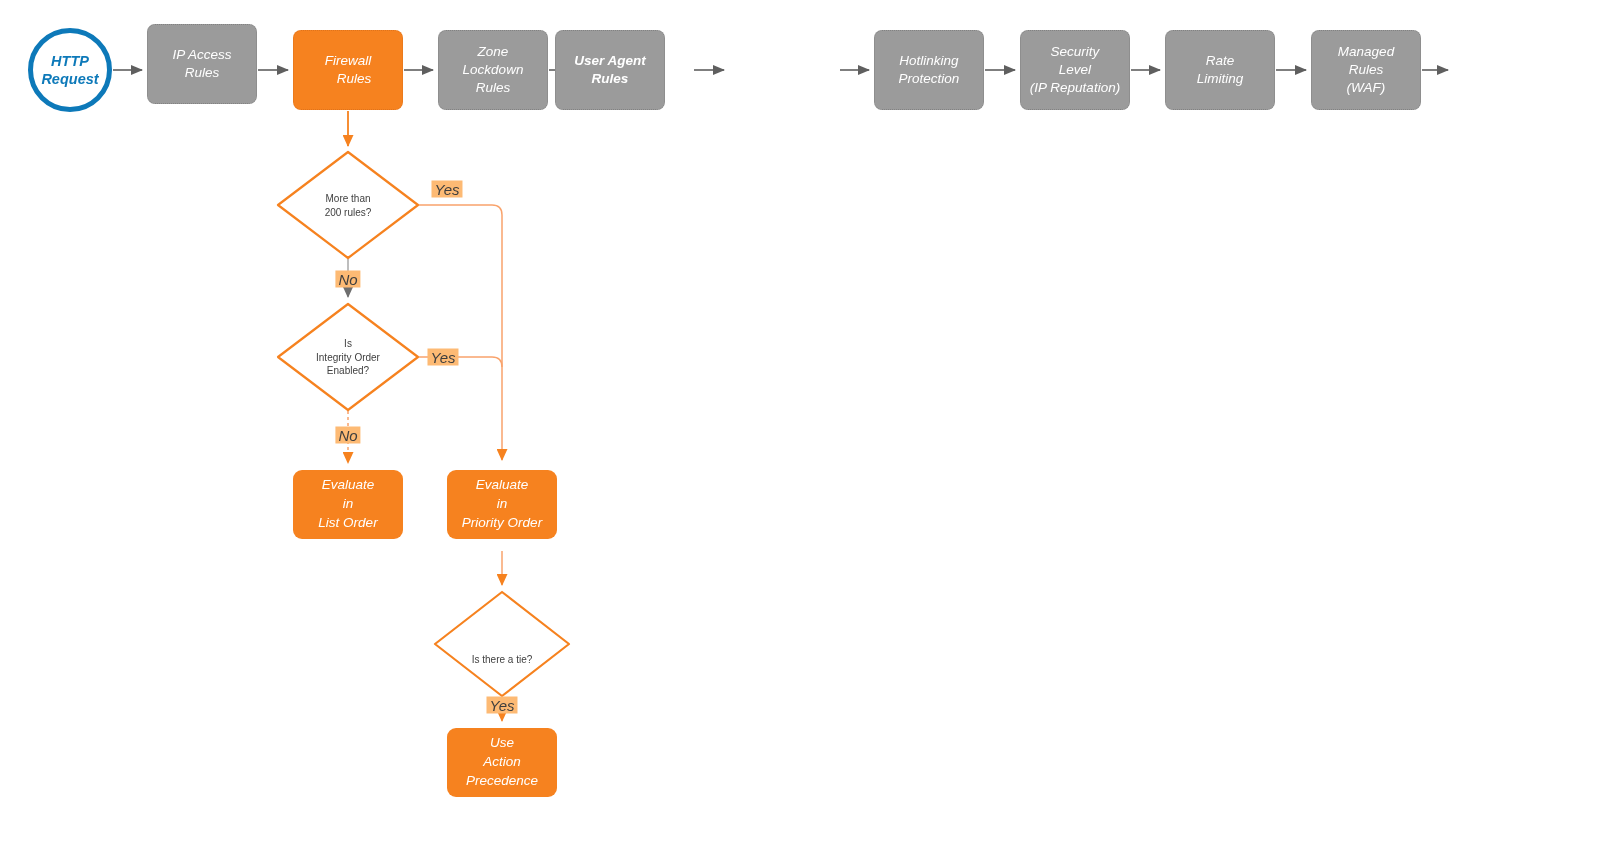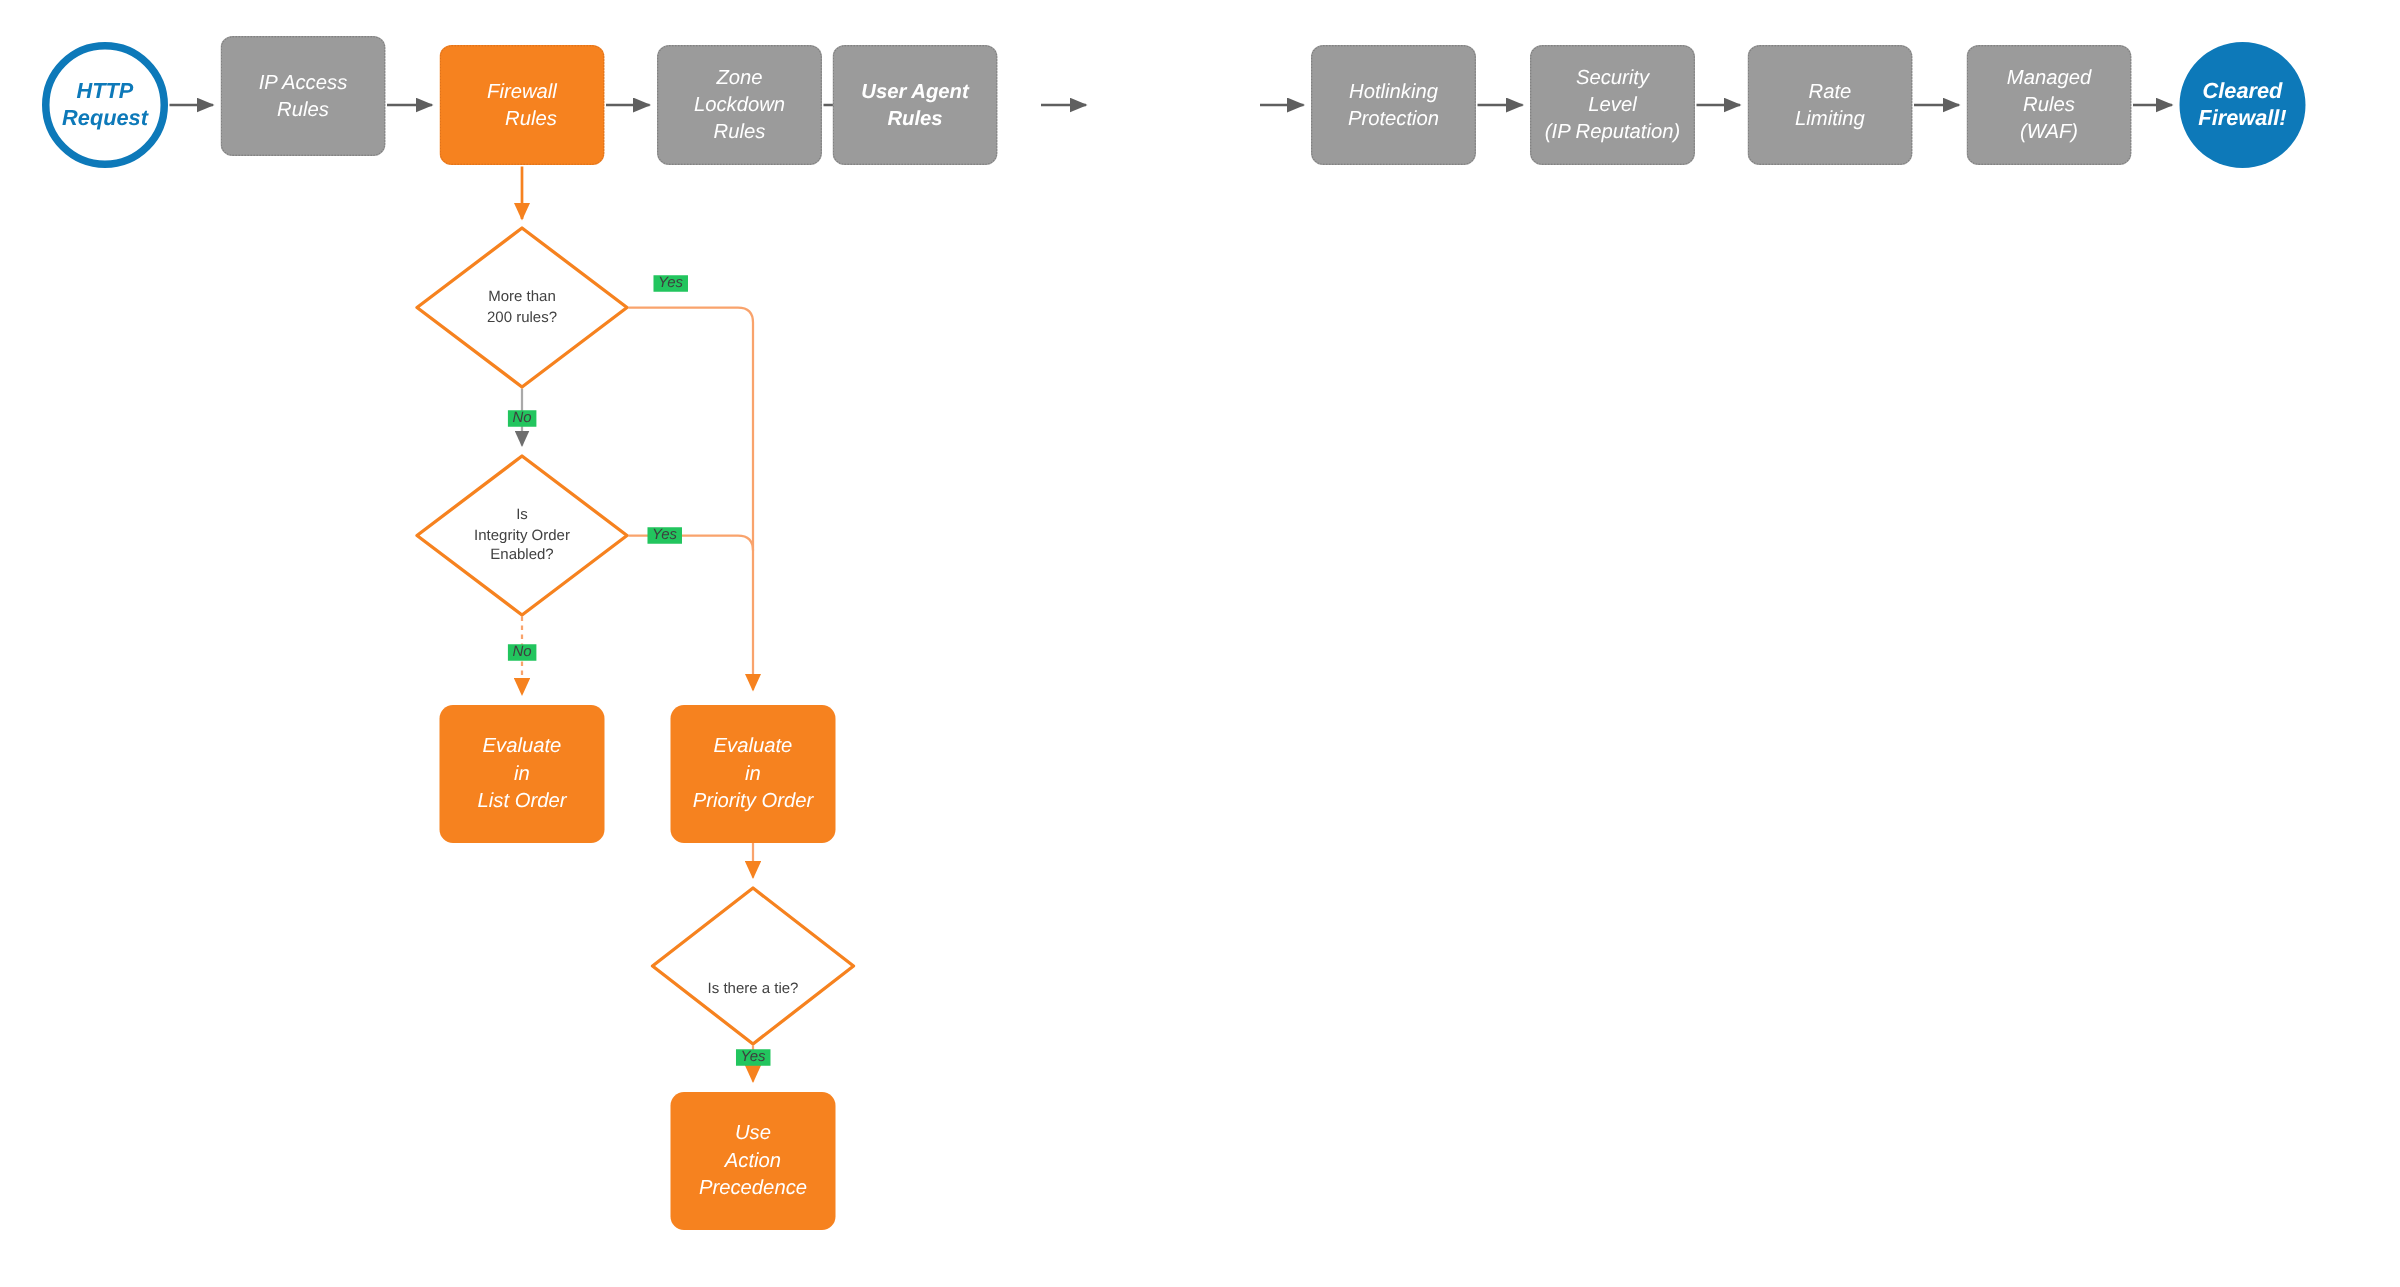--- a/index.html
+++ b/index.html
@@ -38,21 +38,21 @@
     border-radius: 50%;
     font-weight: bold;
     font-style: italic;
     font-size: 14.5px;
     line-height: 1.25;
   }
   .circle.start { background: #ffffff; border: 5px solid #0d79b9; color: #0d79b9; }
   .circle.end   { background: #0d79b9; color: #ffffff; }
 
   .action {
-    width: 110px; height: 92px;
+    width: 110px; height: 69px;
     border-radius: 9px;
     background: #f6821f;
     color: #ffffff;
     font-style: italic;
     font-size: 13.5px;
     line-height: 1.4;
   }
 
   .diamond-label {
     position: absolute;
@@ -61,23 +61,23 @@
     text-align: center;
     color: #414141;
     font-size: 10px;
     line-height: 1.35;
     white-space: pre-line;
   }
   .edge-label {
     position: absolute;
     transform: translate(-50%, -50%);
     color: #3e3e3e;
-    font-size: 10px;
+    font-size: 15px;
     font-style: italic;
-    background: #22c55e;
+    background: #fdba74;
     padding: 0 3px;
   }
 </style>
 </head>
 <body>
 
 <div class="canvas">
 
   <svg class="connectors" viewBox="0 0 1600 858" xmlns="http://www.w3.org/2000/svg">
     <defs>
@@ -144,22 +144,20 @@
 Level
 (IP Reputation)</div>
 
   <div class="node stage gray" style="left:1165px; top:30px;">Rate
 Limiting</div>
 
   <div class="node stage gray" style="left:1311px; top:30px;">Managed
 Rules
 (WAF)</div>
 
-  <div class="node circle end" style="left:1453px; top:28px;">Cleared
-Firewall!</div>
 
   <div class="diamond-label" style="left:348px; top:205px;">More than
 200 rules?</div>
 
   <div class="diamond-label" style="left:348px; top:357px;">Is
 Integrity Order
 Enabled?</div>
 
   <div class="diamond-label" style="left:502px; top:660px;">Is there a tie?</div>
 

